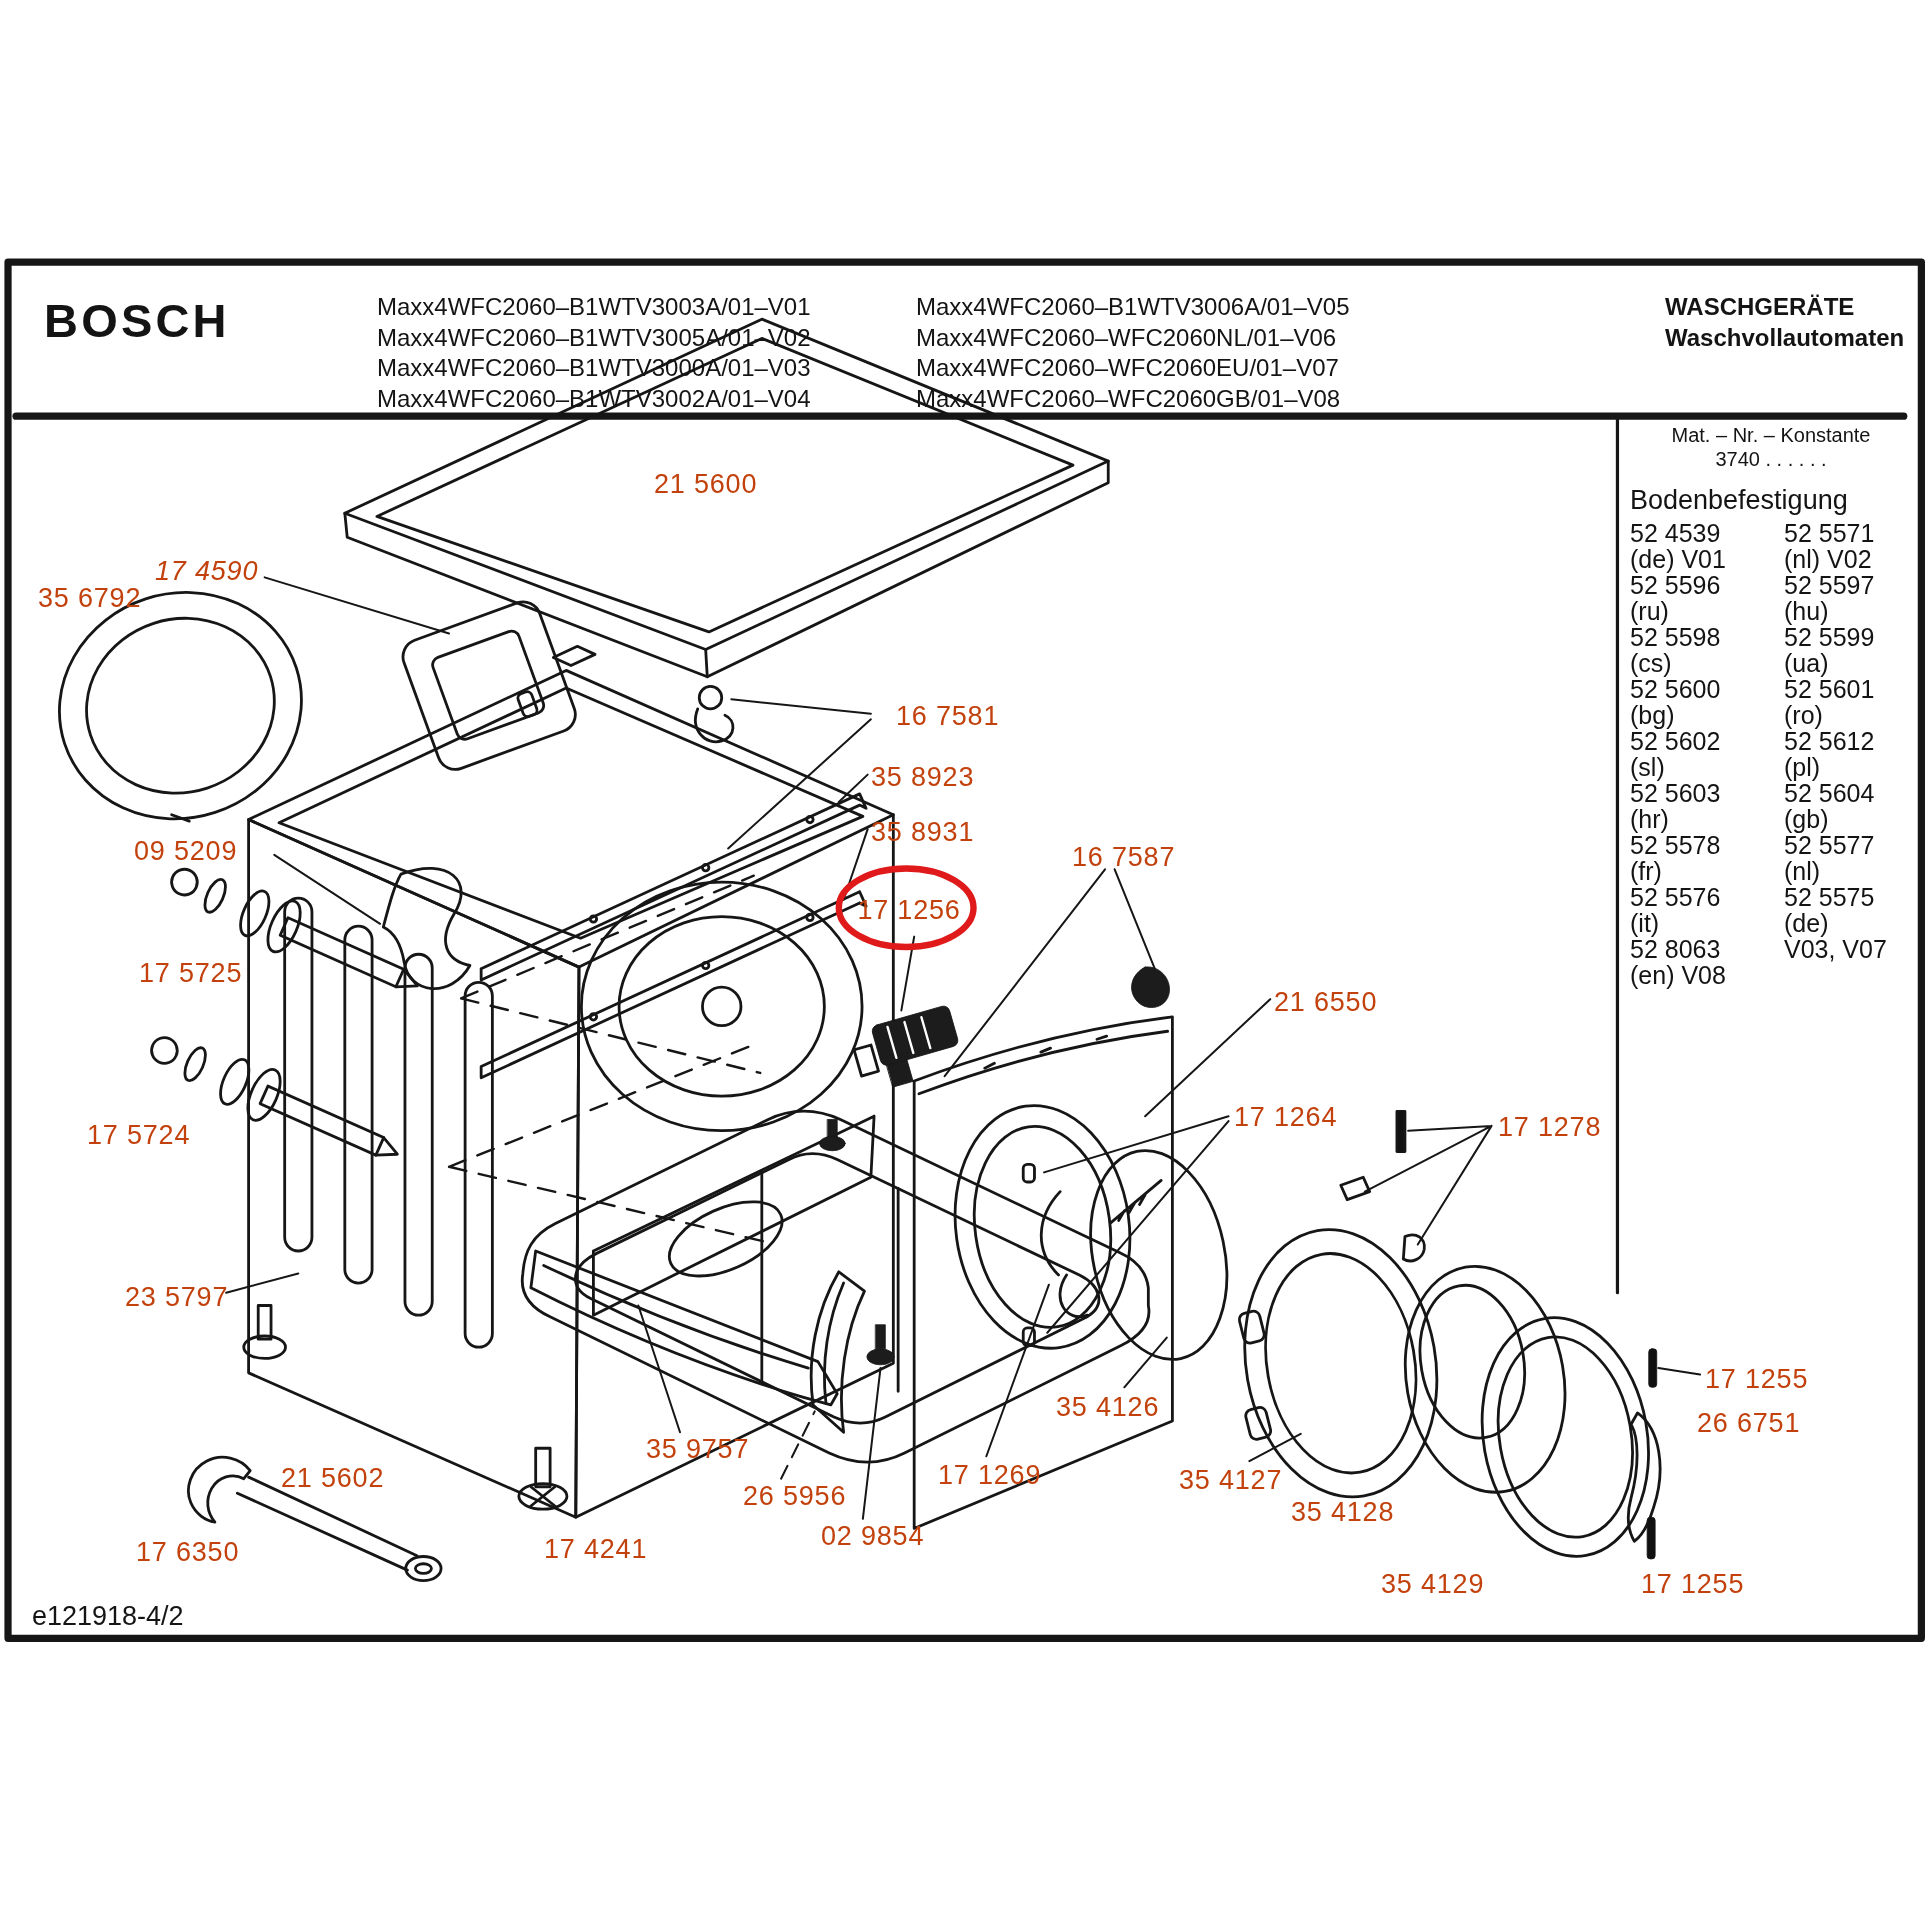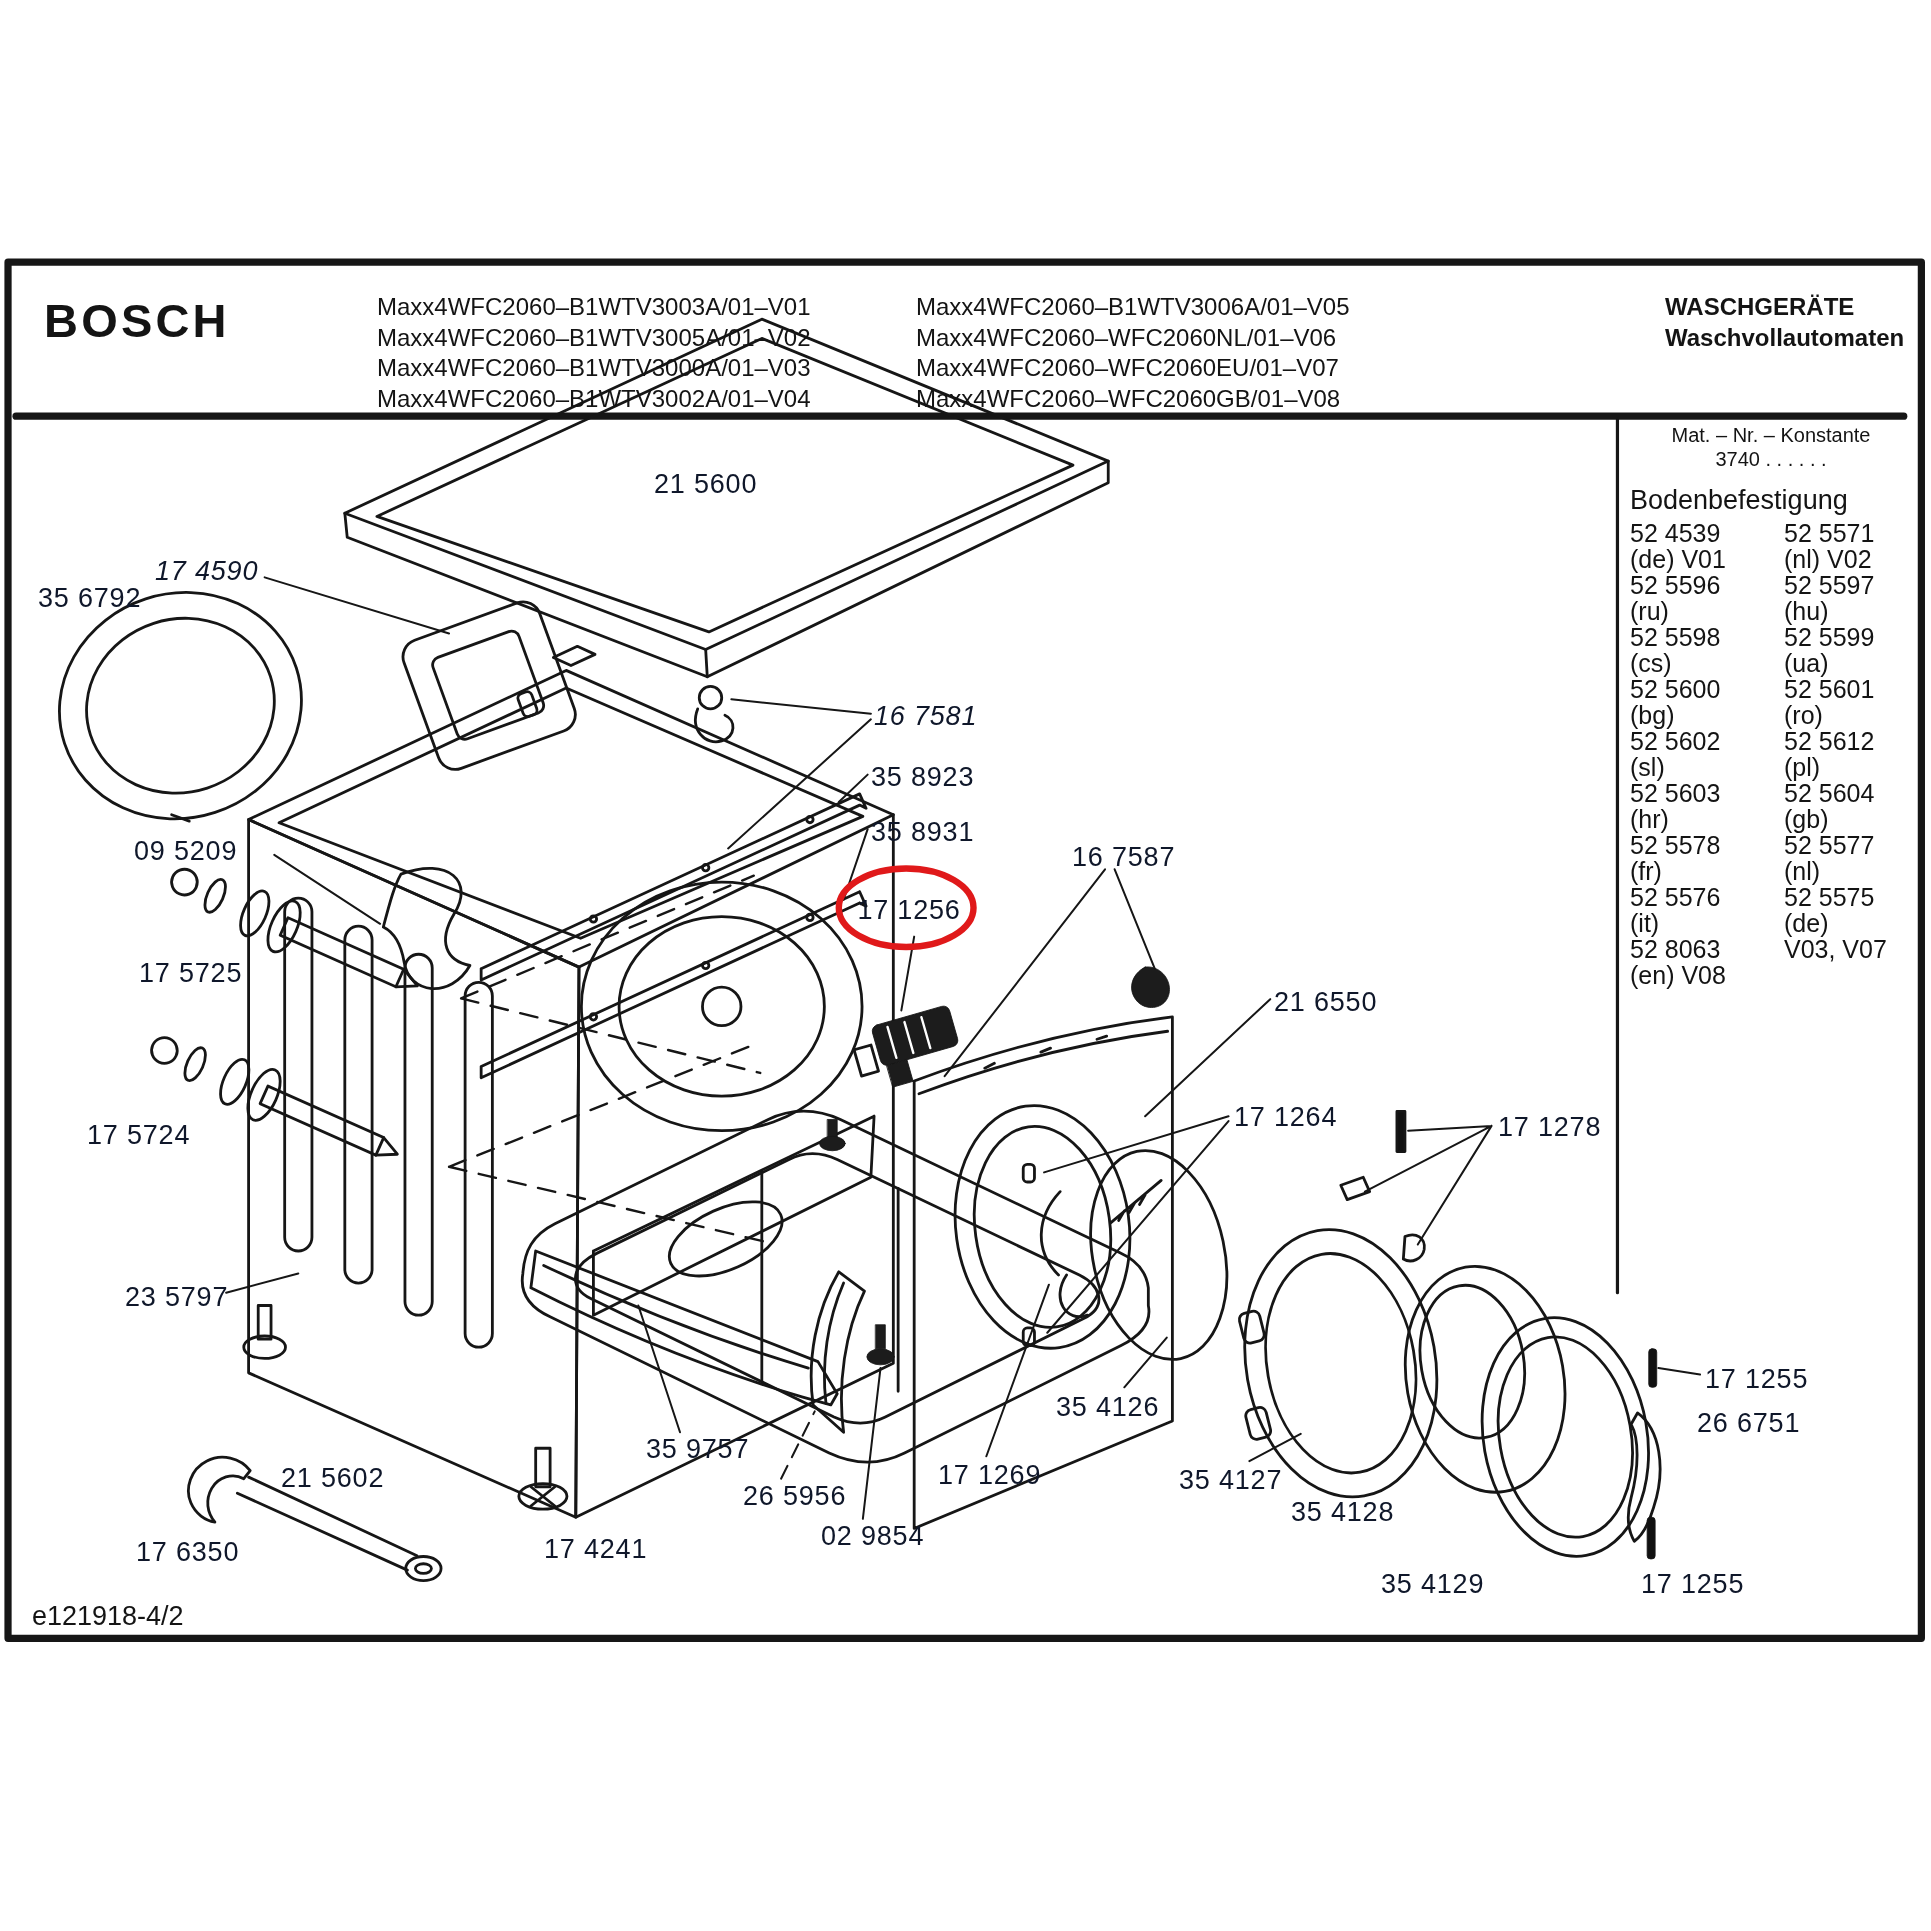--- a/index.html
+++ b/index.html
@@ -2,21 +2,21 @@
 <html style="font-size:13px"><head>
 <meta charset="utf-8">
 <style>
   html,body{margin:0;padding:0;background:#ffffff;}
   body{width:1931px;height:1931px;position:relative;font-family:"Liberation Sans",sans-serif;color:#141414;overflow:hidden;}
   #art{position:absolute;left:0;top:0;width:1931px;height:1931px;}
   .abs{position:absolute;white-space:nowrap;}
   .brand{font-size:47px;font-weight:700;letter-spacing:3.2px;}
   .model{font-size:24px;line-height:30.5px;}
   .dept{font-size:24px;line-height:30.5px;font-weight:bold;}
-  .plbl{position:absolute;font-size:27px;letter-spacing:0.8px;white-space:nowrap;color:#0f172a;}
+  .plbl{position:absolute;font-size:27px;letter-spacing:0.8px;white-space:nowrap;color:#c2410c;}
   .sidebar{position:absolute;left:1630px;top:423px;width:282px;}
   .matnr{font-size:20px;text-align:center;line-height:24px;}
   .pt-title{font-size:27px;margin-top:14.4px;margin-bottom:3.2px;}
   .ptrow{display:flex;font-size:25px;line-height:26px;}
   .ptrow span:first-child{width:154px;}
   .acc{margin-top:53px;font-size:25px;line-height:27px;}
   .acc div{white-space:nowrap;}
   .footer-doc{font-size:27px;}
 </style>
 </head>
@@ -340,21 +340,21 @@
 <span class="plbl" style="left:87px;top:1120px;">17 5724</span>
 <span class="plbl" style="left:125px;top:1282px;">23 5797</span>
 <span class="plbl" style="left:281px;top:1463px;">21 5602</span>
 <span class="plbl" style="left:136px;top:1537px;">17 6350</span>
 <span class="plbl" style="left:544px;top:1534px;">17 4241</span>
 <span class="plbl" style="left:646px;top:1434px;">35 9757</span>
 <span class="plbl" style="left:743px;top:1481px;">26 5956</span>
 <span class="plbl" style="left:821px;top:1521px;">02 9854</span>
 <span class="plbl" style="left:938px;top:1460px;">17 1269</span>
 <span class="plbl" style="left:1056px;top:1392px;">35 4126</span>
-<span class="plbl" style="left:874px;top:701px;font-style:italic;">16 7581</span>
+<span class="plbl" style="left:896px;top:701px;">16 7581</span>
 <span class="plbl" style="left:871px;top:762px;">35 8923</span>
 <span class="plbl" style="left:871px;top:817px;">35 8931</span>
 <span class="plbl" style="left:857px;top:895px;width:104px;text-align:center;">17 1256</span>
 <span class="plbl" style="left:1072px;top:842px;">16 7587</span>
 <span class="plbl" style="left:1274px;top:987px;">21 6550</span>
 <span class="plbl" style="left:1234px;top:1102px;">17 1264</span>
 <span class="plbl" style="left:1498px;top:1112px;">17 1278</span>
 <span class="plbl" style="left:1179px;top:1465px;">35 4127</span>
 <span class="plbl" style="left:1291px;top:1497px;">35 4128</span>
 <span class="plbl" style="left:1381px;top:1569px;">35 4129</span>

